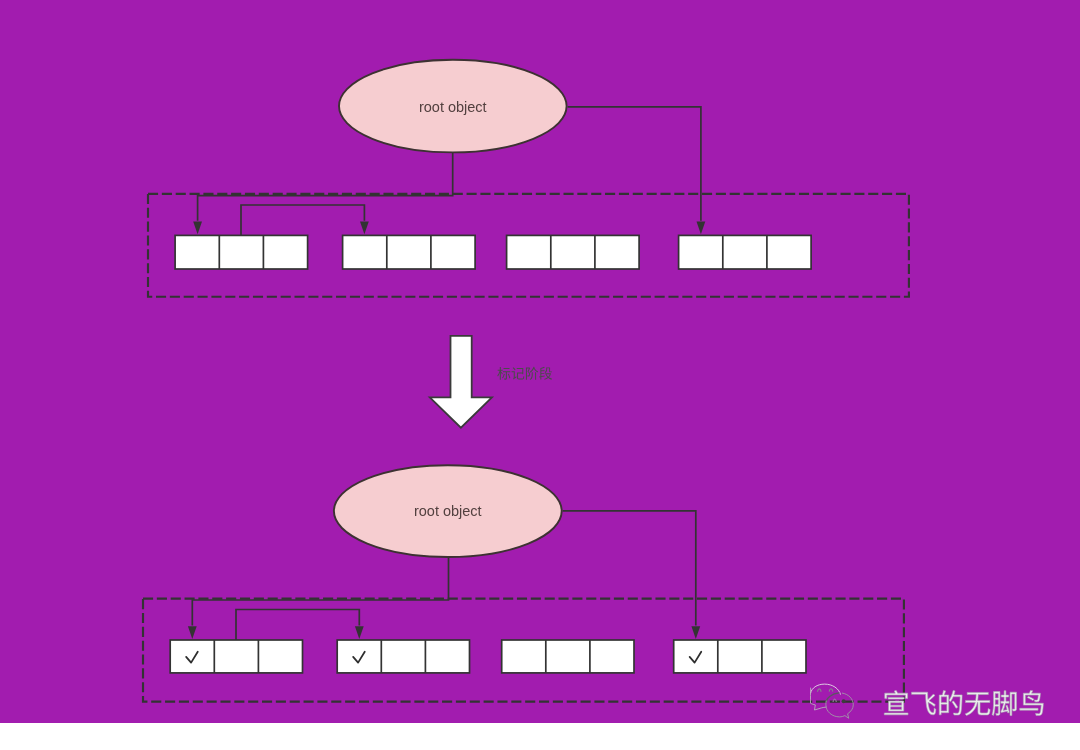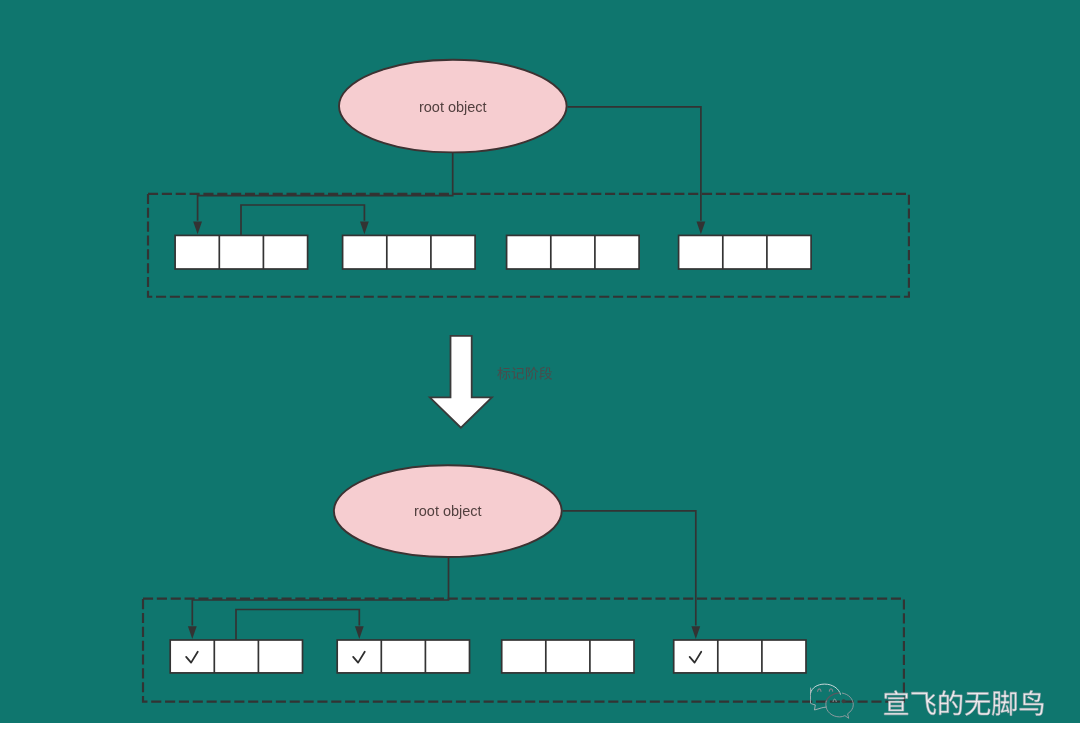--- a/index.html
+++ b/index.html
@@ -1,18 +1,18 @@
 <!DOCTYPE html>
 <html><head>
 <meta charset="utf-8">
 <title>mark phase</title>
 <style>
   html,body{margin:0;padding:0;background:#fff;}
   body{width:1080px;height:750px;overflow:hidden;font-family:"Liberation Sans",sans-serif;}
-  #canvas{position:relative;width:1080px;height:723px;background:#0f766e;-webkit-font-smoothing:antialiased;will-change:opacity;}
+  #canvas{position:relative;width:1080px;height:723px;background:#a21caf;-webkit-font-smoothing:antialiased;will-change:opacity;}
   svg#scene{position:absolute;left:0;top:0;width:1080px;height:750px;will-change:opacity;}
   .heap-region{fill:none;stroke:#333;stroke-width:2.15;stroke-dasharray:10.1 3.75;}
   .conn{fill:none;stroke:#333;stroke-width:1.7;}
   .arrowhead{fill:#333;stroke:none;}
   .cellbox{fill:#fff;stroke:#333;stroke-width:1.7;}
   .celldiv{stroke:#333;stroke-width:1.7;fill:none;}
   .rootell{fill:#f6cdd0;stroke:#3d3232;stroke-width:1.9;}
   .rootlabel{font-family:"Liberation Sans",sans-serif;font-size:14.5px;fill:#52403f;text-anchor:middle;}
   .check{fill:none;stroke:#2e2e2e;stroke-width:1.78;stroke-linecap:round;stroke-linejoin:round;}
   .stagearrow{fill:#fff;stroke:#3a3a3a;stroke-width:1.8;stroke-linejoin:miter;}

